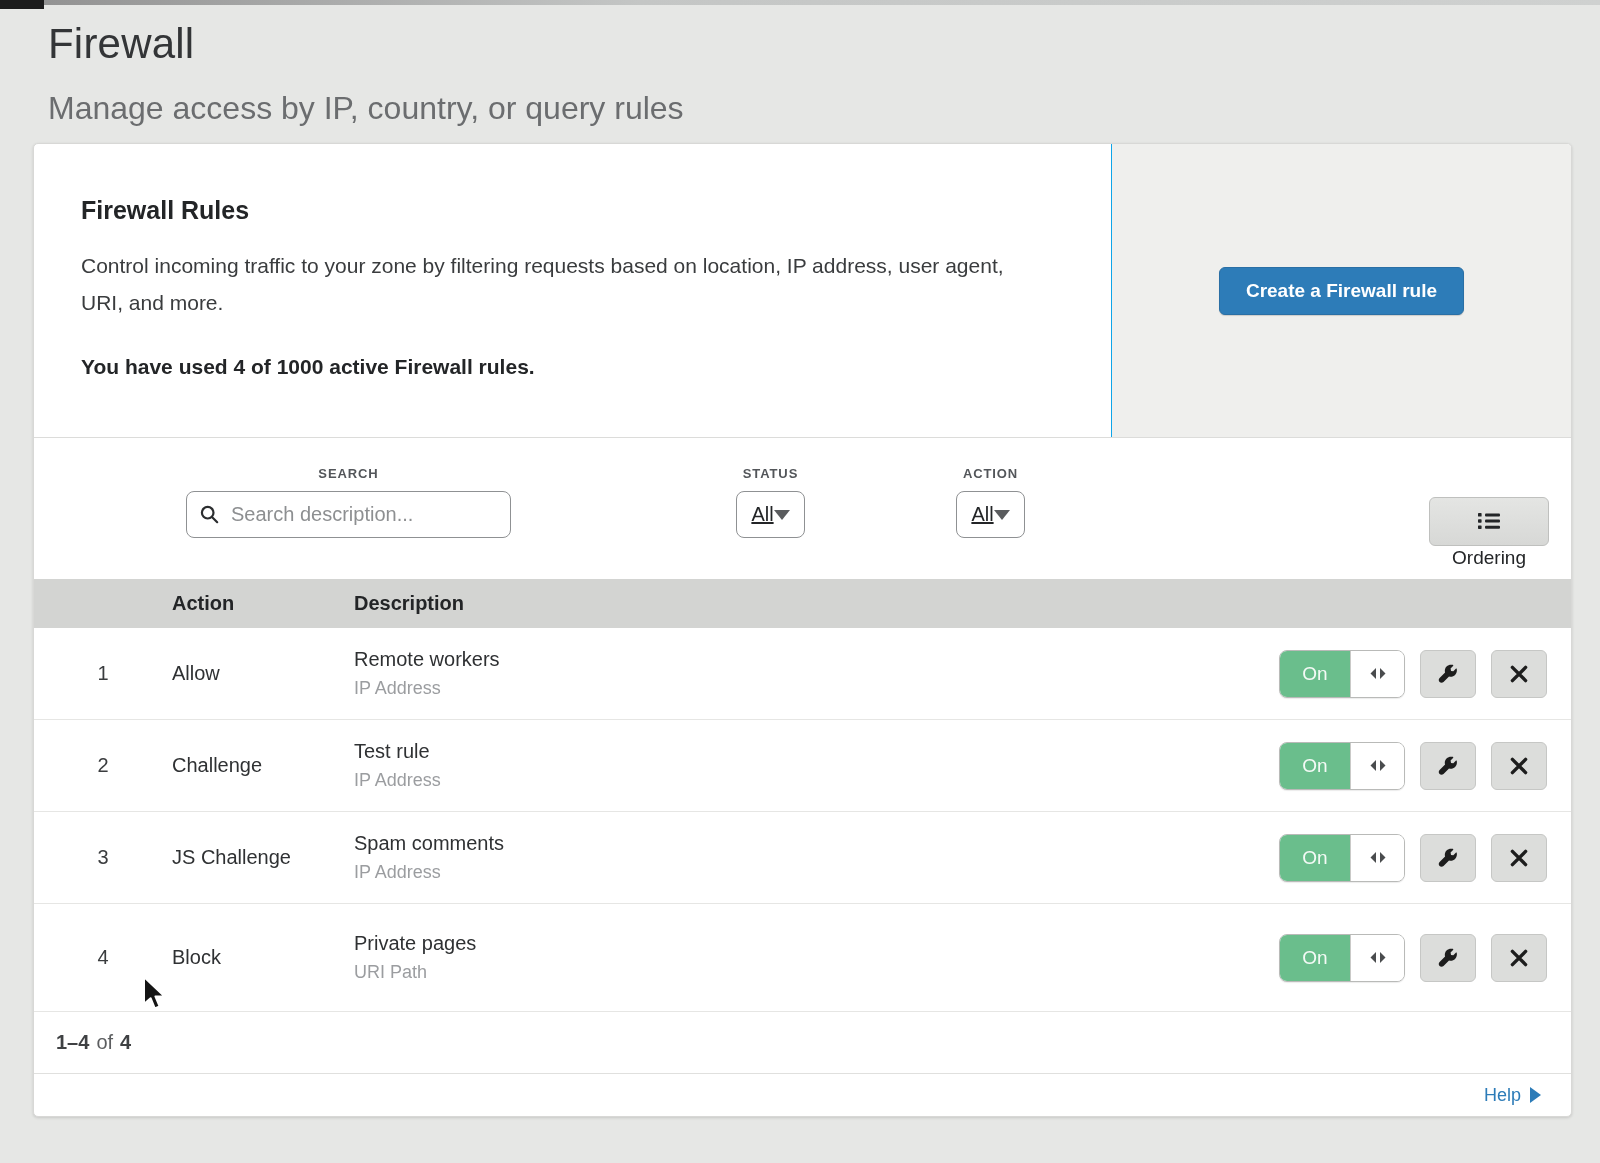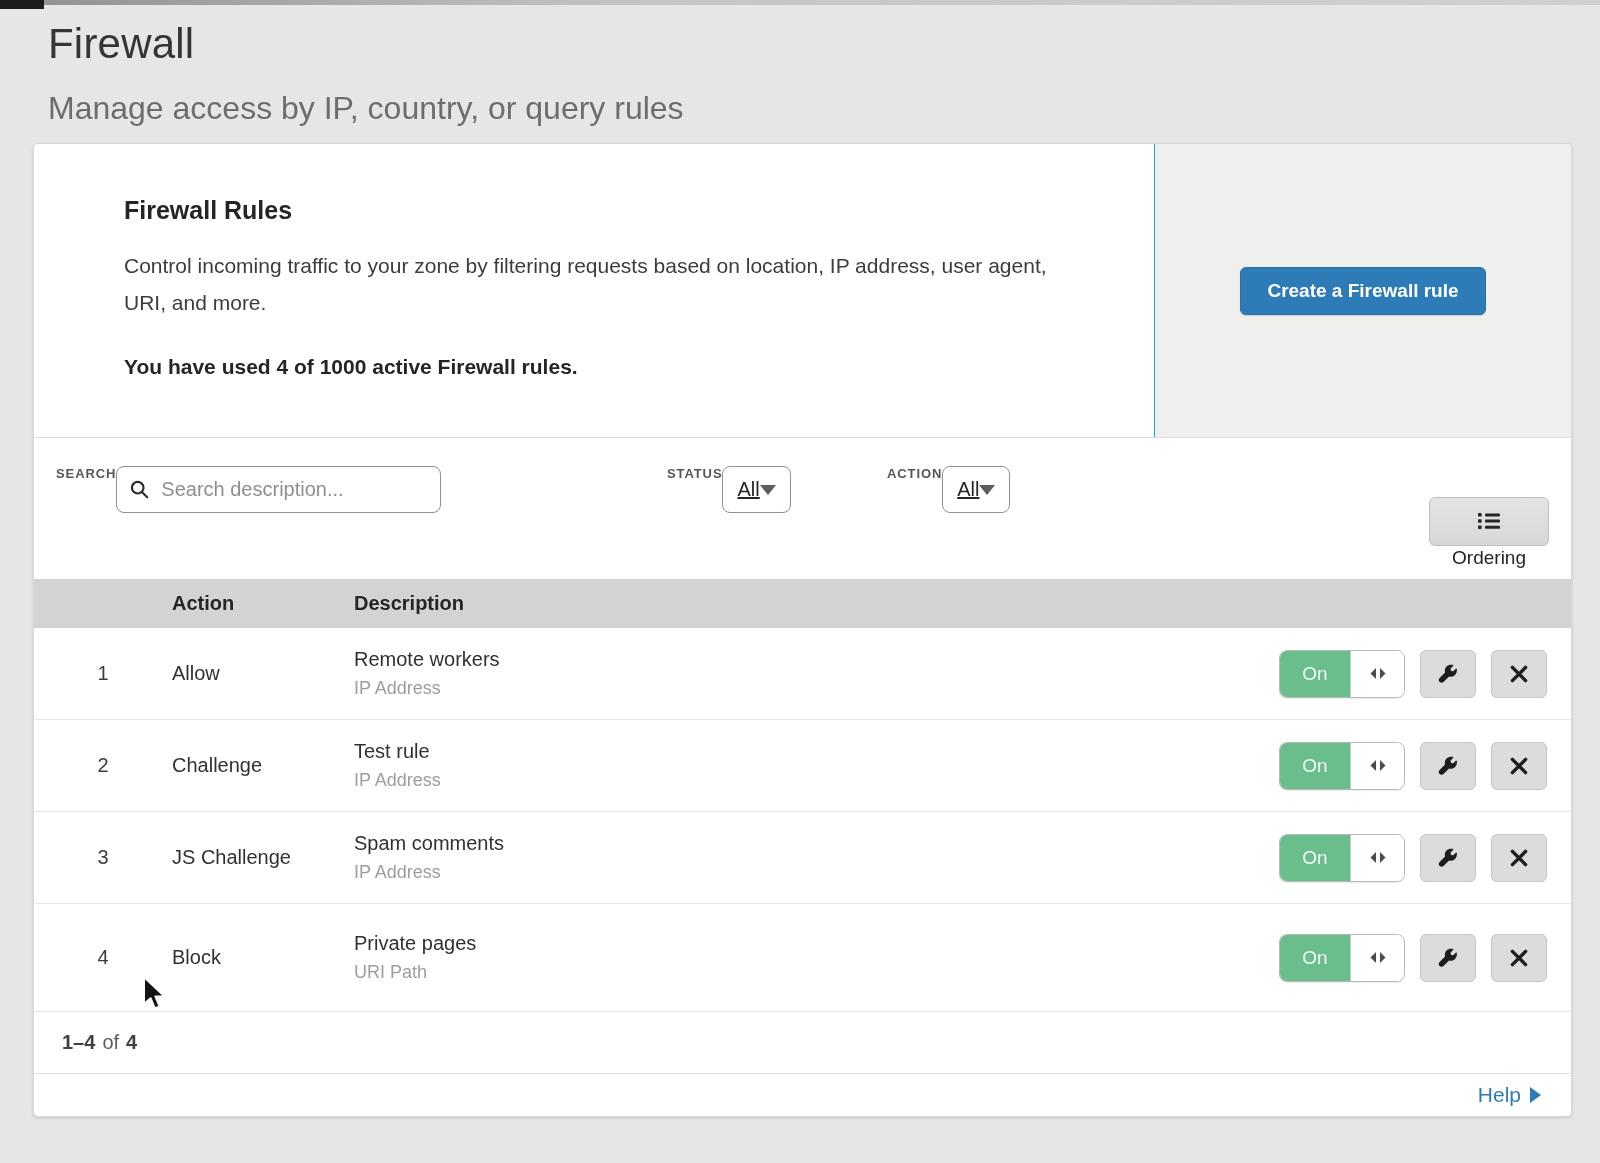--- a/index.html
+++ b/index.html
@@ -21,40 +21,40 @@
   .page-subtitle { font-size:32px; font-weight:400; color:#6b6d6f; margin-top:22px; }
 
   
   .card {
     position:absolute; left:33px; top:143px; width:1539px;
     background:#ffffff; border:1px solid #d8d8d6; border-radius:5px;
     box-shadow:0 1px 3px rgba(0,0,0,0.14);
     overflow:hidden;
   }
 
-  .card-top { display:flex; height:293px;padding-left:43px; }
+  .card-top { display:flex; height:293px; }
   .card-top-left { width:1077px; padding:52px 60px 0 47px; }
   .rules-heading { font-size:25px; font-weight:700; color:#232527; }
   .rules-desc { font-size:21px; line-height:37px; color:#3a3c3e; margin-top:22px; max-width:960px; }
   .rules-usage { font-size:21px; font-weight:700; color:#232527; margin-top:34px; }
   .card-top-right {
     flex:1; background:#efefed; border-left:1px solid #0ea5e9;
     display:flex; align-items:center; justify-content:center;
   }
   .create-btn {
     background:#2d7cb8; border:1px solid #2a6fa5; color:#ffffff;
     font-size:19px; font-weight:600; padding:12px 26px; border-radius:6px;
     font-family:inherit; cursor:pointer; box-shadow:0 1px 1px rgba(0,0,0,0.15);
   }
 
   .card-divider { height:1px; background:#dcdcda; }
 
   
   .filters { display:flex; align-items:flex-start; padding:28px 22px 0 22px; height:141px; }
-  .field { display:flex; flex-direction:row; }
+  .field { display:flex; flex-direction:column;align-items:center; }
   .field-label { font-size:13px; font-weight:700; letter-spacing:0.9px; color:#53565a; margin-bottom:10px; }
   .search-field { width:585px; margin-right:26px; }
   .search-wrap { position:relative; }
   .search-input {
     width:100%; height:47px; border:1px solid #8f9193; border-radius:8px;
     padding:0 14px 0 44px; font-size:20px; font-family:inherit; color:#2f3133;
     background:#fff; outline:none;
   }
   .search-input::placeholder { color:#8d8f91; }
   .search-icon { position:absolute; left:13px; top:13px; }
@@ -104,27 +104,27 @@
     flex:1; background:#ffffff; border-left:1px solid #c9c9c7;
     display:flex; align-items:center; justify-content:center;
   }
   .icon-btn {
     width:56px; height:48px; border-radius:6px; background:#dcdddb;
     border:1px solid #c6c7c5; display:flex; align-items:center; justify-content:center;
     cursor:pointer;
   }
 
   
-  .pagination-row { height:62px; display:flex; align-items:center; padding-left:28px;
+  .pagination-row { height:62px; display:flex; align-items:center; padding-left:22px;
     border-bottom:1px solid #e0e0de; font-size:20px; }
   .pag-range, .pag-total { font-weight:700; color:#3f4143; }
   .pag-of { margin:0 7px; font-weight:400; color:#5c5e60; }
   .help-row { height:42px; display:flex; align-items:center; justify-content:flex-end;
     padding-right:30px; }
-  .help-link { display:flex; align-items:center; gap:9px; color:#2d7cb8; font-size:21px;
+  .help-link { display:flex; align-items:center; gap:9px; color:#2d7cb8; font-size:18px;
     cursor:pointer; text-decoration:none; }
   .help-arrow { width:0; height:0; border-top:8px solid transparent;
     border-bottom:8px solid transparent; border-left:11px solid #2d7cb8; }
 
   .mouse-cursor { position:absolute; left:141px; top:975px; pointer-events:none; }
 </style>
 </head>
 <body>
 
 <div class="top-strip"></div>

